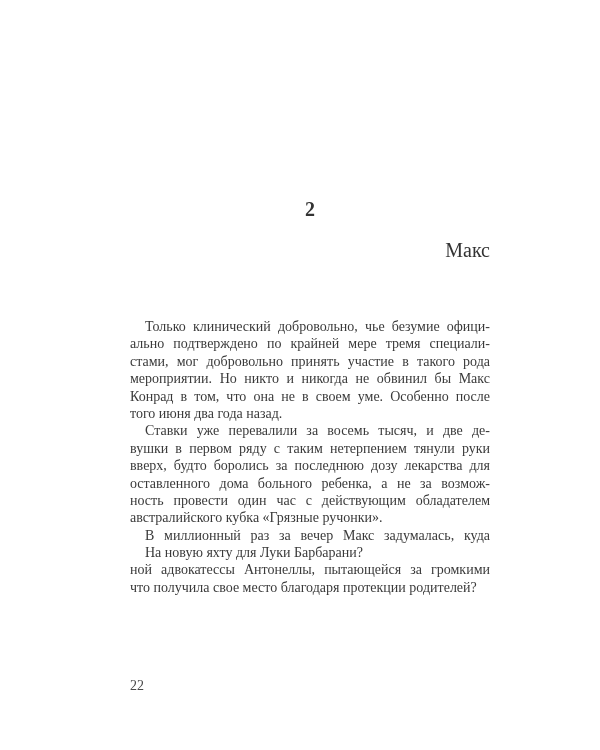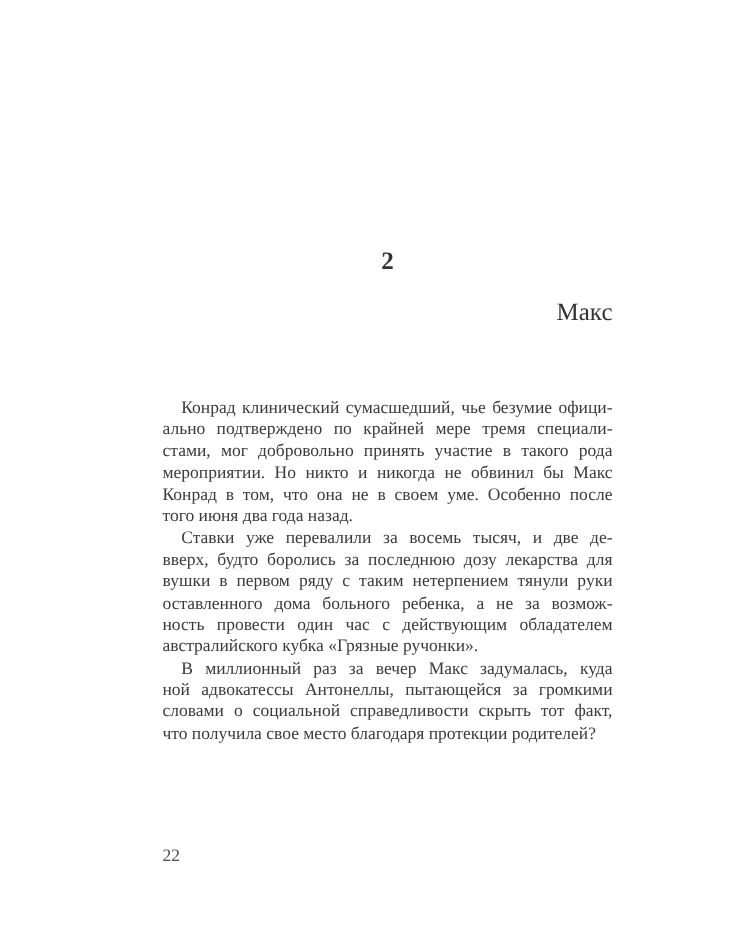--- a/index.html
+++ b/index.html
@@ -75,38 +75,40 @@
   }
 </style>
 </head>
 <body>
 
 <div class="book-page">
   <div class="chapter-number">2</div>
   <div class="chapter-title">Макс</div>
   <div class="text-block">
       <div class="paragraph">
-        <div class="line first">Конрад клинический сумасшедший, чье безумие офици-</div>
+        <div class="line first">Только клинический добровольно, чье безумие офици-</div>
         <div class="line">ально подтверждено по крайней мере тремя специали-</div>
         <div class="line">стами, мог добровольно принять участие в такого рода</div>
         <div class="line">мероприятии. Но никто и никогда не обвинил бы Макс</div>
         <div class="line">Конрад в том, что она не в своем уме. Особенно после</div>
         <div class="line last">того июня два года назад.</div>
       </div>
       <div class="paragraph">
         <div class="line first">Ставки уже перевалили за восемь тысяч, и две де-</div>
+        <div class="line">вушки в первом ряду с таким нетерпением тянули руки</div>
         <div class="line">вверх, будто боролись за последнюю дозу лекарства для</div>
-        <div class="line">вушки в первом ряду с таким нетерпением тянули руки</div>
         <div class="line">оставленного дома больного ребенка, а не за возмож-</div>
         <div class="line">ность провести один час с действующим обладателем</div>
         <div class="line last">австралийского кубка «Грязные ручонки».</div>
       </div>
       <div class="paragraph">
         <div class="line first">В миллионный раз за вечер Макс задумалась, куда</div>
       </div>
       <div class="paragraph">
+        <div class="line first last">На новую яхту для Луки Барбарани?</div>
+      </div>
+      <div class="paragraph">
         <div class="line">ной адвокатессы Антонеллы, пытающейся за громкими</div>
-        <div class="line">словами о социальной справедливости скрыть тот факт,</div>
         <div class="line last">что получила свое место благодаря протекции родителей?</div>
       </div>
     </div>
   <div class="page-number">22</div>
 </div>
 
 </body></html>

